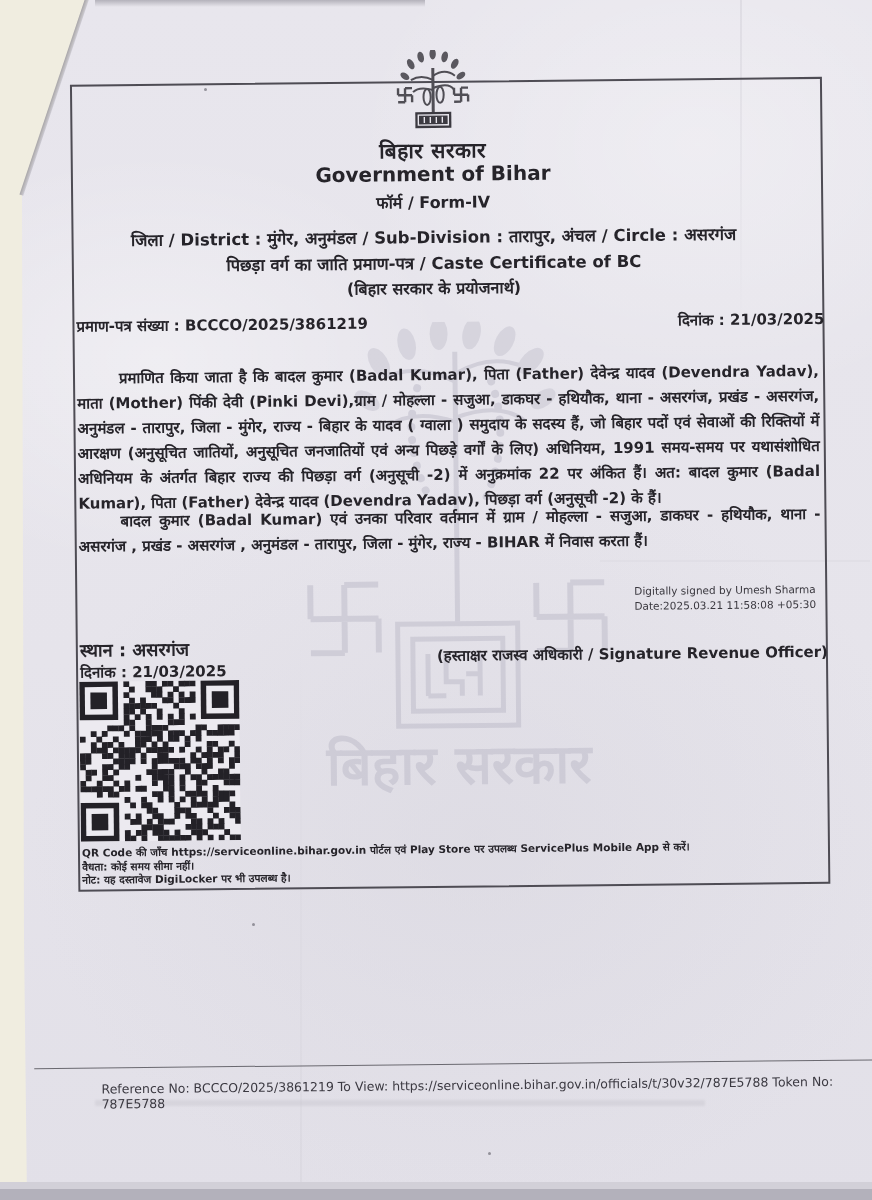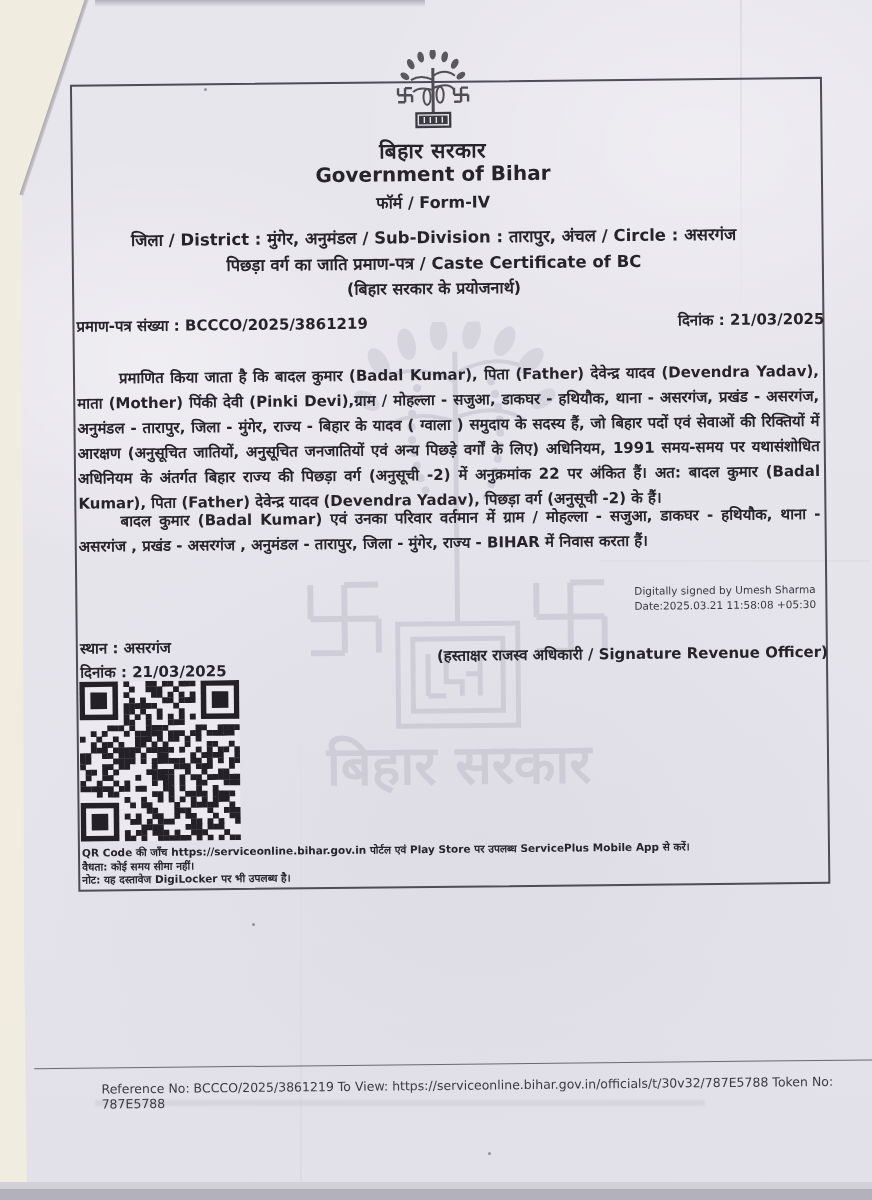--- a/index.html
+++ b/index.html
@@ -45,21 +45,21 @@
   .hdr-en{top:162px;font-size:20px;}
   .hdr-form{top:191px;font-size:16px;}
   .jur{top:225px;font-size:16.5px;}
   .ttl{top:251px;font-size:16.5px;}
   .pur{top:277px;font-size:16px;}
   .certrow{top:312px;left:78px;right:46px;display:flex;justify-content:space-between;font-size:15px;}
   .para{left:78px;width:742px;font-size:15px;line-height:25px;text-align:justify;
         text-indent:42px;font-weight:bold;}
   .p1{top:363px;} .p2{top:506px;}
   .dsig{left:633px;top:586px;font-size:10.5px;line-height:15px;color:#3a383f;font-weight:500;}
-  .place{left:78px;top:634px;font-size:15px;}
+  .place{left:78px;top:634px;font-size:18px;}
   .date2{left:78px;top:658px;font-size:15px;}
   .officer{right:46px;top:645px;font-size:15px;text-align:right;}
   .qr{left:77px;top:678px;width:160px;height:160px;}
   .notes{left:78px;top:843px;width:640px;font-size:10.5px;line-height:13.5px;font-weight:bold;}
   .sep{left:28px;top:1064px;width:838px;height:1px;background:#55535b;opacity:.85;}
   .refline{left:95px;top:1078px;font-size:12.5px;color:#3b3941;font-weight:500;}
 
   .emblem{left:395px;top:50px;width:84px;height:88px;}
   .watermark{left:268px;top:322px;width:376px;height:482px;opacity:.5;pointer-events:none;}
   .wm-text{font-size:54px;font-weight:bold;fill:#bcbac8;}

